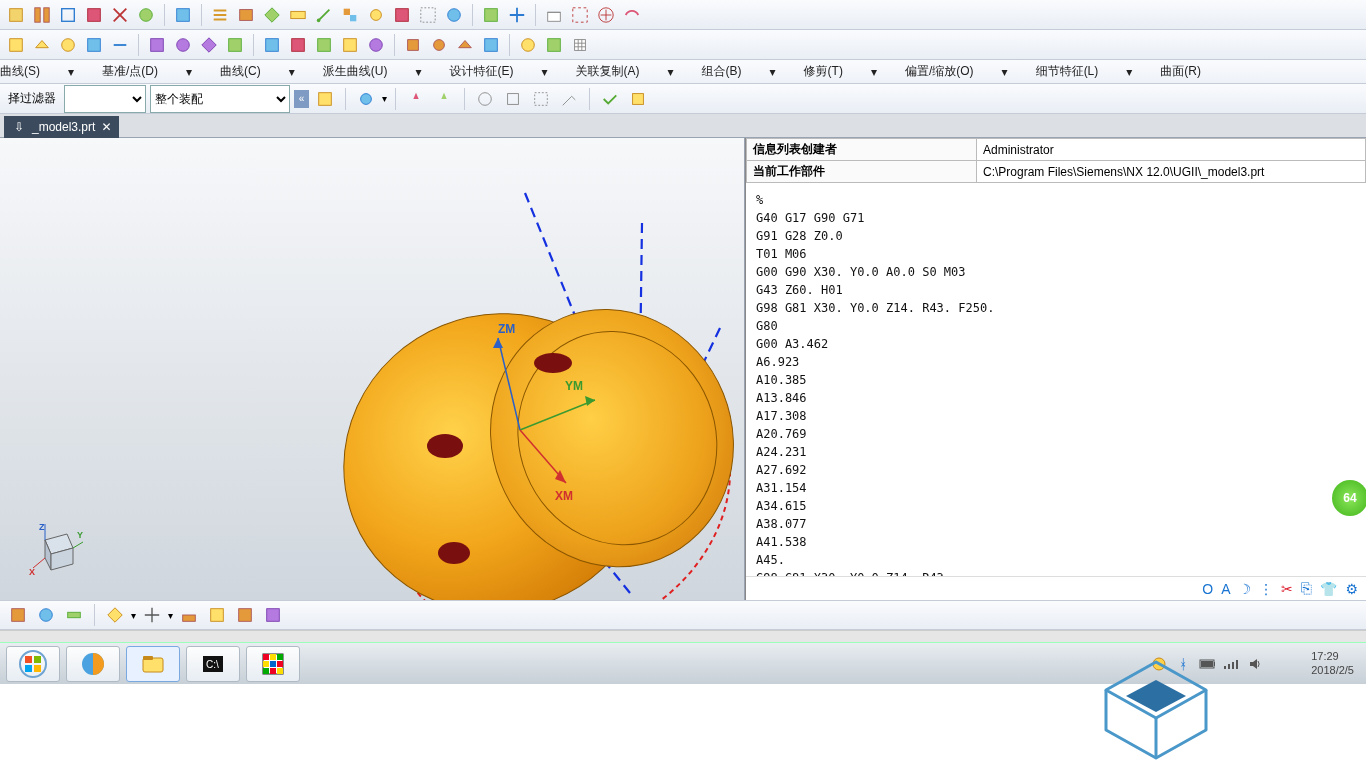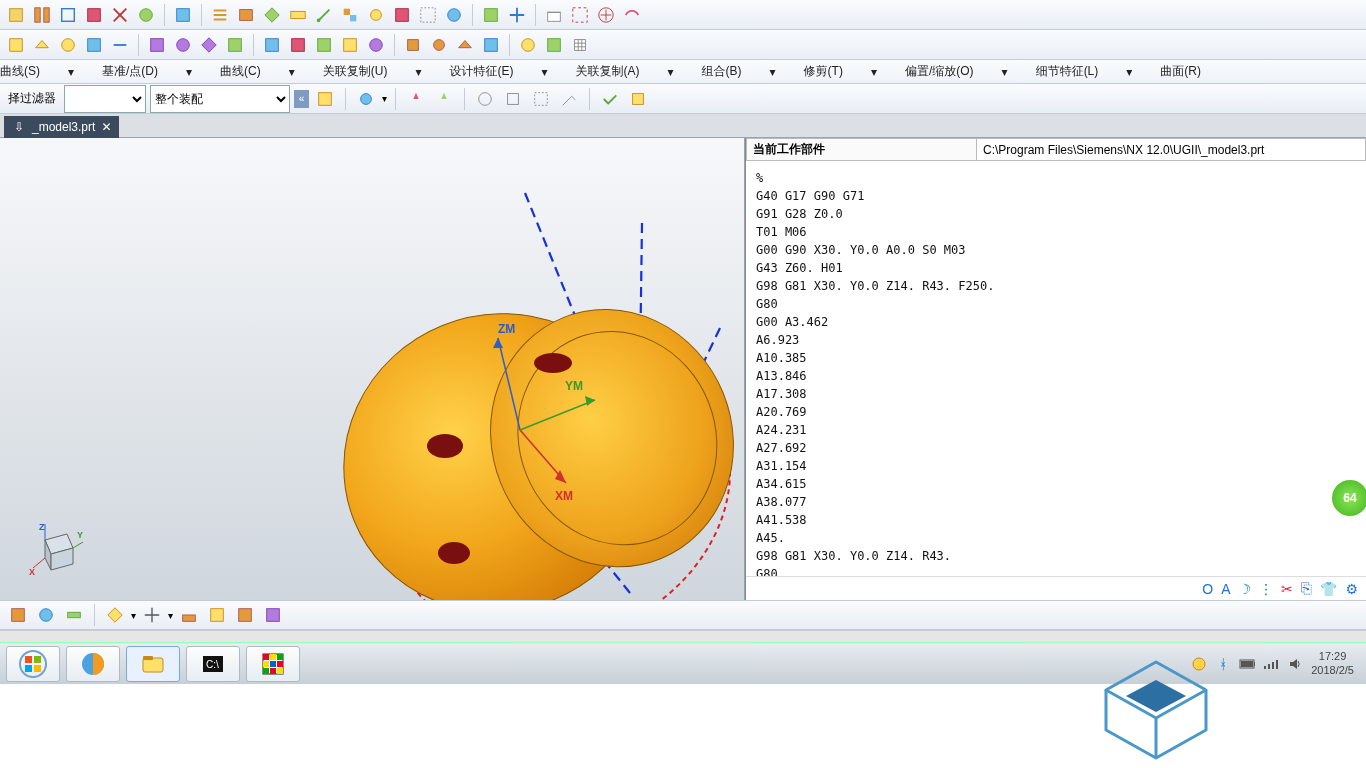--- a/index.html
+++ b/index.html
@@ -47,21 +47,21 @@
   .bottom-toolbar { display:flex; align-items:center; height:30px; background:linear-gradient(#fafbfd,#e9eef5); border-top:1px solid #c5ccd7; border-bottom:1px solid #c5ccd7; padding:0 6px; gap:4px; }
 
   
   .blank { height:26px; background:#e6e6e6; border-top:1px solid #ccc; }
 
   
   .taskbar { display:flex; align-items:center; height:42px; background:linear-gradient(#e9edf1,#d6dde3 50%,#c8d0d7); position:absolute; bottom:84px; left:0; right:0; border-top:1px solid #9fb; padding:0 6px; gap:6px; }
   .taskbtn { width:54px; height:36px; border:1px solid #b0bac4; border-radius:3px; background:linear-gradient(#fdfdfd,#e7edf3); display:flex; align-items:center; justify-content:center; cursor:pointer; }
   .taskbtn.active { background:#e8f1ff; border-color:#7aa8e0; }
   .tray { margin-left:auto; display:flex; align-items:center; gap:8px; color:#444; font-size:11px; padding-right:6px; }
-  .tray .stack { text-align:center; line-height:1.2; }
+  .tray .stack { text-align:left; line-height:1.2;margin-left:40px; }
   .tray-ico { width:16px; height:16px; display:flex; align-items:center; justify-content:center; }
 
   
   .lowzone { position:absolute; left:0; right:0; bottom:0; height:84px; background:#fff; }
   .cubelogo { position:absolute; right:140px; bottom:6px; width:140px; height:110px; }
 
   .badge64 { position:absolute; right:-2px; top:480px; width:36px; height:36px; border-radius:18px; background:radial-gradient(#8ce65a,#3fb419); color:#fff; display:flex; align-items:center; justify-content:center; font-weight:bold; font-size:12px; }
 
 </style>
 </head>
@@ -308,21 +308,21 @@
     </div>
 </div>
 
 <div class="menu-row">
   <span>曲线(S)</span>
     <span>▾</span>
   <span>基准/点(D)</span>
     <span>▾</span>
   <span>曲线(C)</span>
     <span>▾</span>
-  <span>关联复制(U)</span>
+  <span>派生曲线(U)</span>
     <span>▾</span>
   <span>设计特征(E)</span>
     <span>▾</span>
   <span>关联复制(A)</span>
     <span>▾</span>
   <span>组合(B)</span>
     <span>▾</span>
   <span>修剪(T)</span>
     <span>▾</span>
   <span>偏置/缩放(O)</span>
@@ -465,20 +465,24 @@
       <line x1="48" y1="28" x2="58" y2="22" stroke="#3a9a30"></line>
         <text x="52" y="18" font-size="9" fill="#3a9a30">Y</text>
       <line x1="20" y1="20" x2="20" y2="4" stroke="#2a60c8"></line>
         <text x="14" y="10" font-size="9" fill="#2a60c8">Z</text>
     </svg>
   </div>
 
   <div class="info-panel">
     <table class="info-table">
       <tbody>
+          <tr>
+            <td>信息列表创建者</td>
+            <td>Administrator</td>
+          </tr>
       <tr>
             <td>当前工作部件</td>
             <td>C:\Program Files\Siemens\NX 12.0\UGII\_model3.prt</td>
           </tr>
     </tbody>
       </table>
     <div class="code-area">%
 G40 G17 G90 G71
 G91 G28 Z0.0
 T01 M06

